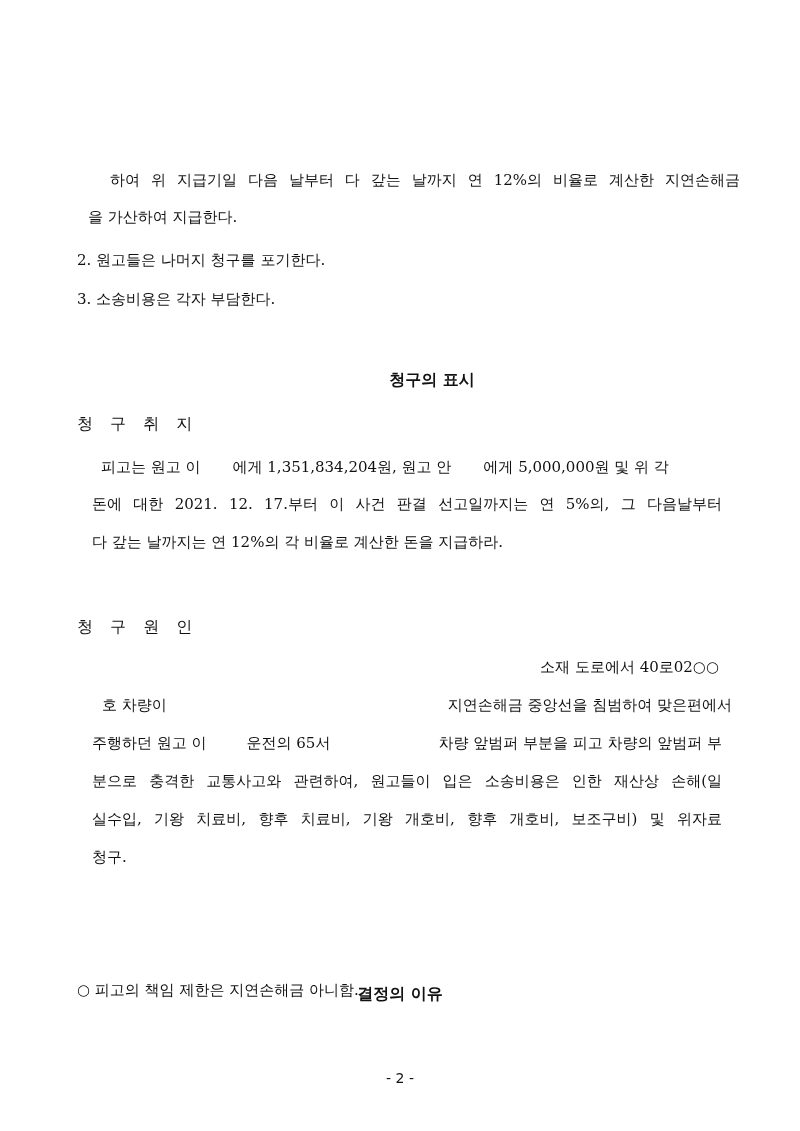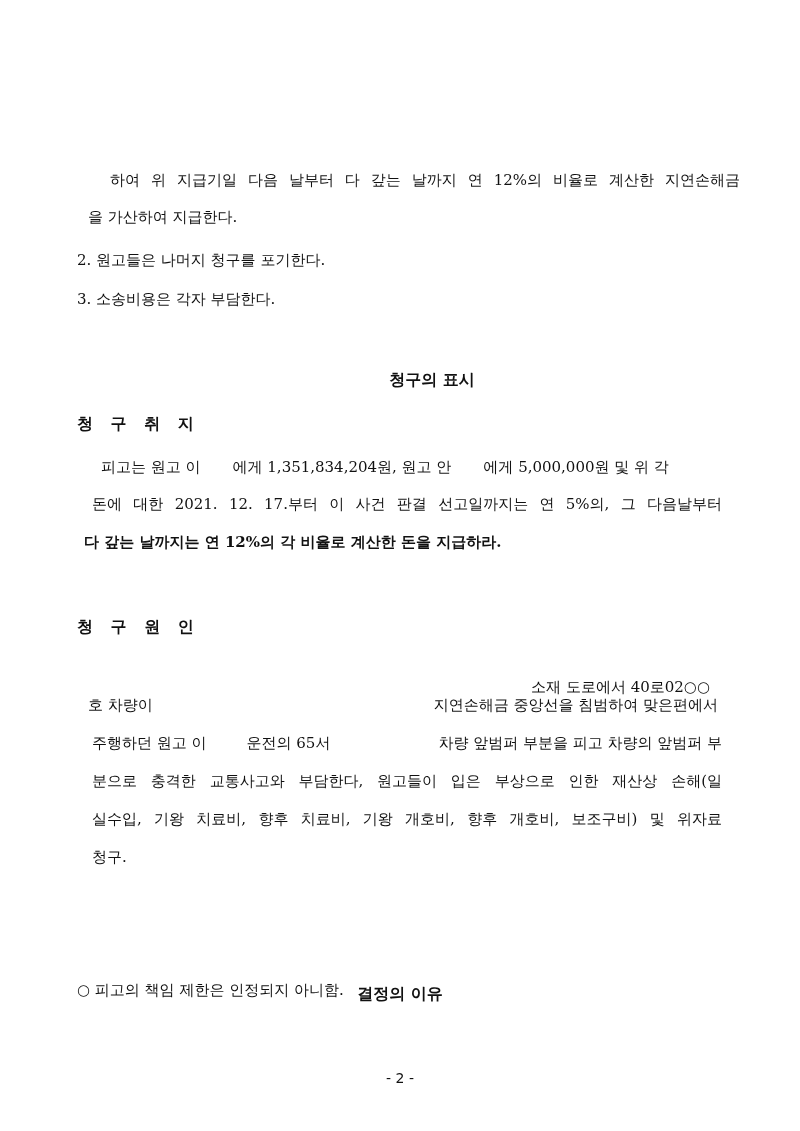--- a/index.html
+++ b/index.html
@@ -3,21 +3,21 @@
   <meta charset="utf-8">
   <style>
     html, body { margin: 0; padding: 0; background: #ffffff; }
     body { width: 800px; height: 1131px; position: relative; overflow: hidden;
            font-family: "DejaVu Serif", "Liberation Serif", serif; color: #111; }
     .line { position: absolute; font-size: 15px; white-space: nowrap; line-height: 20px; }
     .just { text-align: justify; text-align-last: justify; white-space: normal; }
     .heading-c { position: absolute; left: 0; width: 800px; text-align: center;
                  font-family: "DejaVu Sans", "Liberation Sans", sans-serif; font-size: 16px; font-weight: bold; line-height: 20px; }
     .heading-l { position: absolute; left: 77px; font-family: "DejaVu Sans", "Liberation Sans", sans-serif;
-                 font-size: 16px; font-weight: bold; letter-spacing: 6px; line-height: 20px; }
+                 font-size: 16px; font-weight: normal; letter-spacing: 6px; line-height: 20px; }
     .pageno { position: absolute; left: 0; width: 800px; text-align: center; font-size: 14px;
               font-family: "DejaVu Sans", "Liberation Sans", sans-serif; line-height: 20px; }
     .gap { display: inline-block; }
   </style>
 </head>
 <body>
 
 <div>
 
   <div class="line just" style="left:92px; top:170px; width:630px;margin-left:18px;">하여 위 지급기일 다음 날부터 다 갚는 날까지 연 12%의 비율로 계산한 지연손해금</div>
@@ -27,36 +27,36 @@
   <div class="line" style="left:77px; top:289px;">3. 소송비용은 각자 부담한다.</div>
 
   <div class="heading-c" style="top:370px;padding-left:32px;">청구의 표시</div>
 
   <div class="heading-l" style="top:414px;">청 구 취 지</div>
 
   <div class="line" style="left:101px; top:457px; width:621px;">
     <span>피고는 원고 이</span><span class="gap" style="width:32px"></span><span>에게 1,351,834,204원, 원고 안</span><span class="gap" style="width:32px"></span><span>에게 5,000,000원 및 위 각</span>
   </div>
   <div class="line just" style="left:92px; top:494px; width:630px;">돈에 대한 2021. 12. 17.부터 이 사건 판결 선고일까지는 연 5%의, 그 다음날부터</div>
-  <div class="line" style="left:84px; top:532px;font-weight:bold;">다 갚는 날까지는 연 12%의 각 비율로 계산한 돈을 지급하라.</div>
+  <div class="line" style="left:92px; top:532px;">다 갚는 날까지는 연 12%의 각 비율로 계산한 돈을 지급하라.</div>
 
   <div class="heading-l" style="top:617px;">청 구 원 인</div>
 
   <div class="line" style="left:92px; top:657px; width:630px;">
-    <span style="position:absolute; right:12px;margin-top:20px;">소재 도로에서 40로02○○</span>
+    <span style="position:absolute; right:3px;">소재 도로에서 40로02○○</span>
   </div>
-  <div class="line" style="left:88px; top:695px; width:630px;">
+  <div class="line" style="left:102px; top:695px; width:630px;">
     <span>호 차량이</span>
     <span style="position:absolute; right:0;">지연손해금 중앙선을 침범하여 맞은편에서</span>
   </div>
   <div class="line" style="left:92px; top:733px; width:630px;">
     <span>주행하던 원고 이</span><span class="gap" style="width:40px"></span><span>운전의 65서</span>
     <span style="position:absolute; right:0;">차량 앞범퍼 부분을 피고 차량의 앞범퍼 부</span>
   </div>
-  <div class="line just" style="left:92px; top:771px; width:630px;">분으로 충격한 교통사고와 부담한다, 원고들이 입은 부상으로 인한 재산상 손해(일</div>
+  <div class="line just" style="left:92px; top:771px; width:630px;">분으로 충격한 교통사고와 관련하여, 원고들이 입은 소송비용은 인한 재산상 손해(일</div>
   <div class="line just" style="left:92px; top:809px; width:630px;">실수입, 기왕 치료비, 향후 치료비, 기왕 개호비, 향후 개호비, 보조구비) 및 위자료</div>
   <div class="line" style="left:92px; top:847px;">청구.</div>
 
   <div class="heading-c" style="top:984px;">결정의 이유</div>
-  <div class="line" style="left:77px; top:980px;">○ 피고의 책임 제한은 인정되지 아니함.</div>
+  <div class="line" style="left:77px; top:980px;">○ 피고의 책임 제한은 지연손해금 아니함.</div>
 
   <div class="pageno" style="top:1068px;">- 2 -</div>
 </div>
 
 </body></html>

